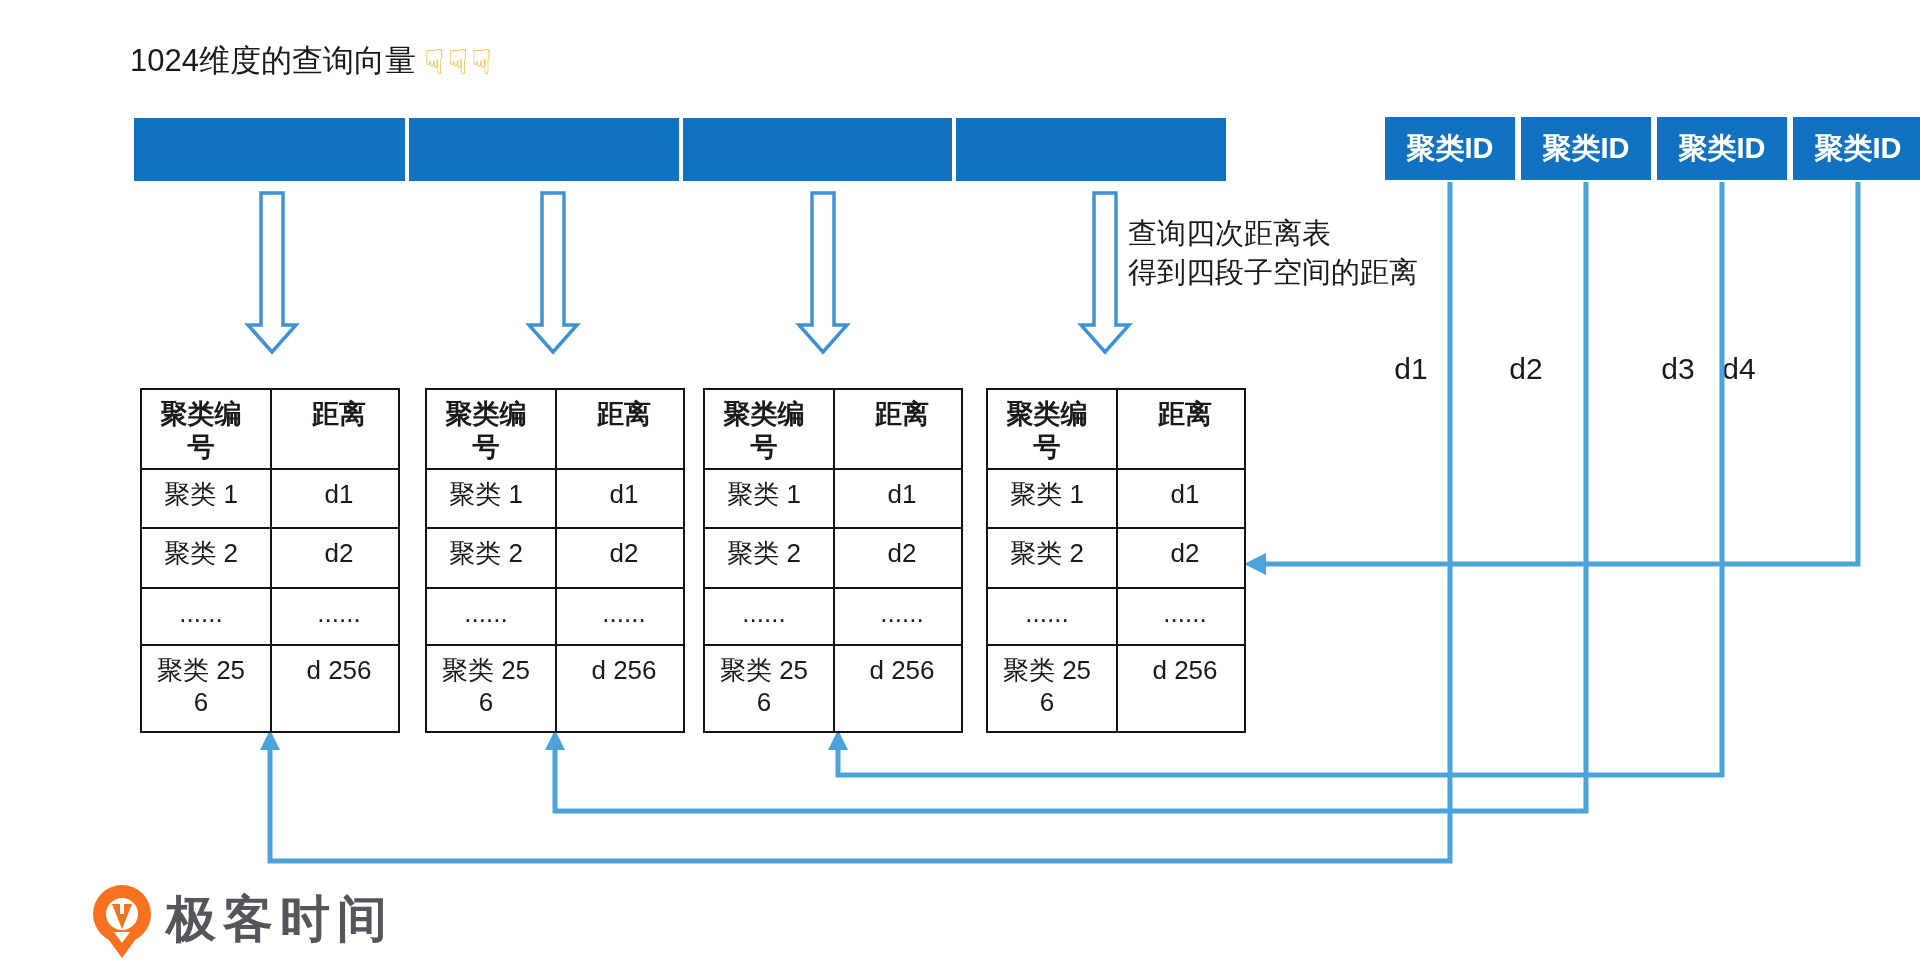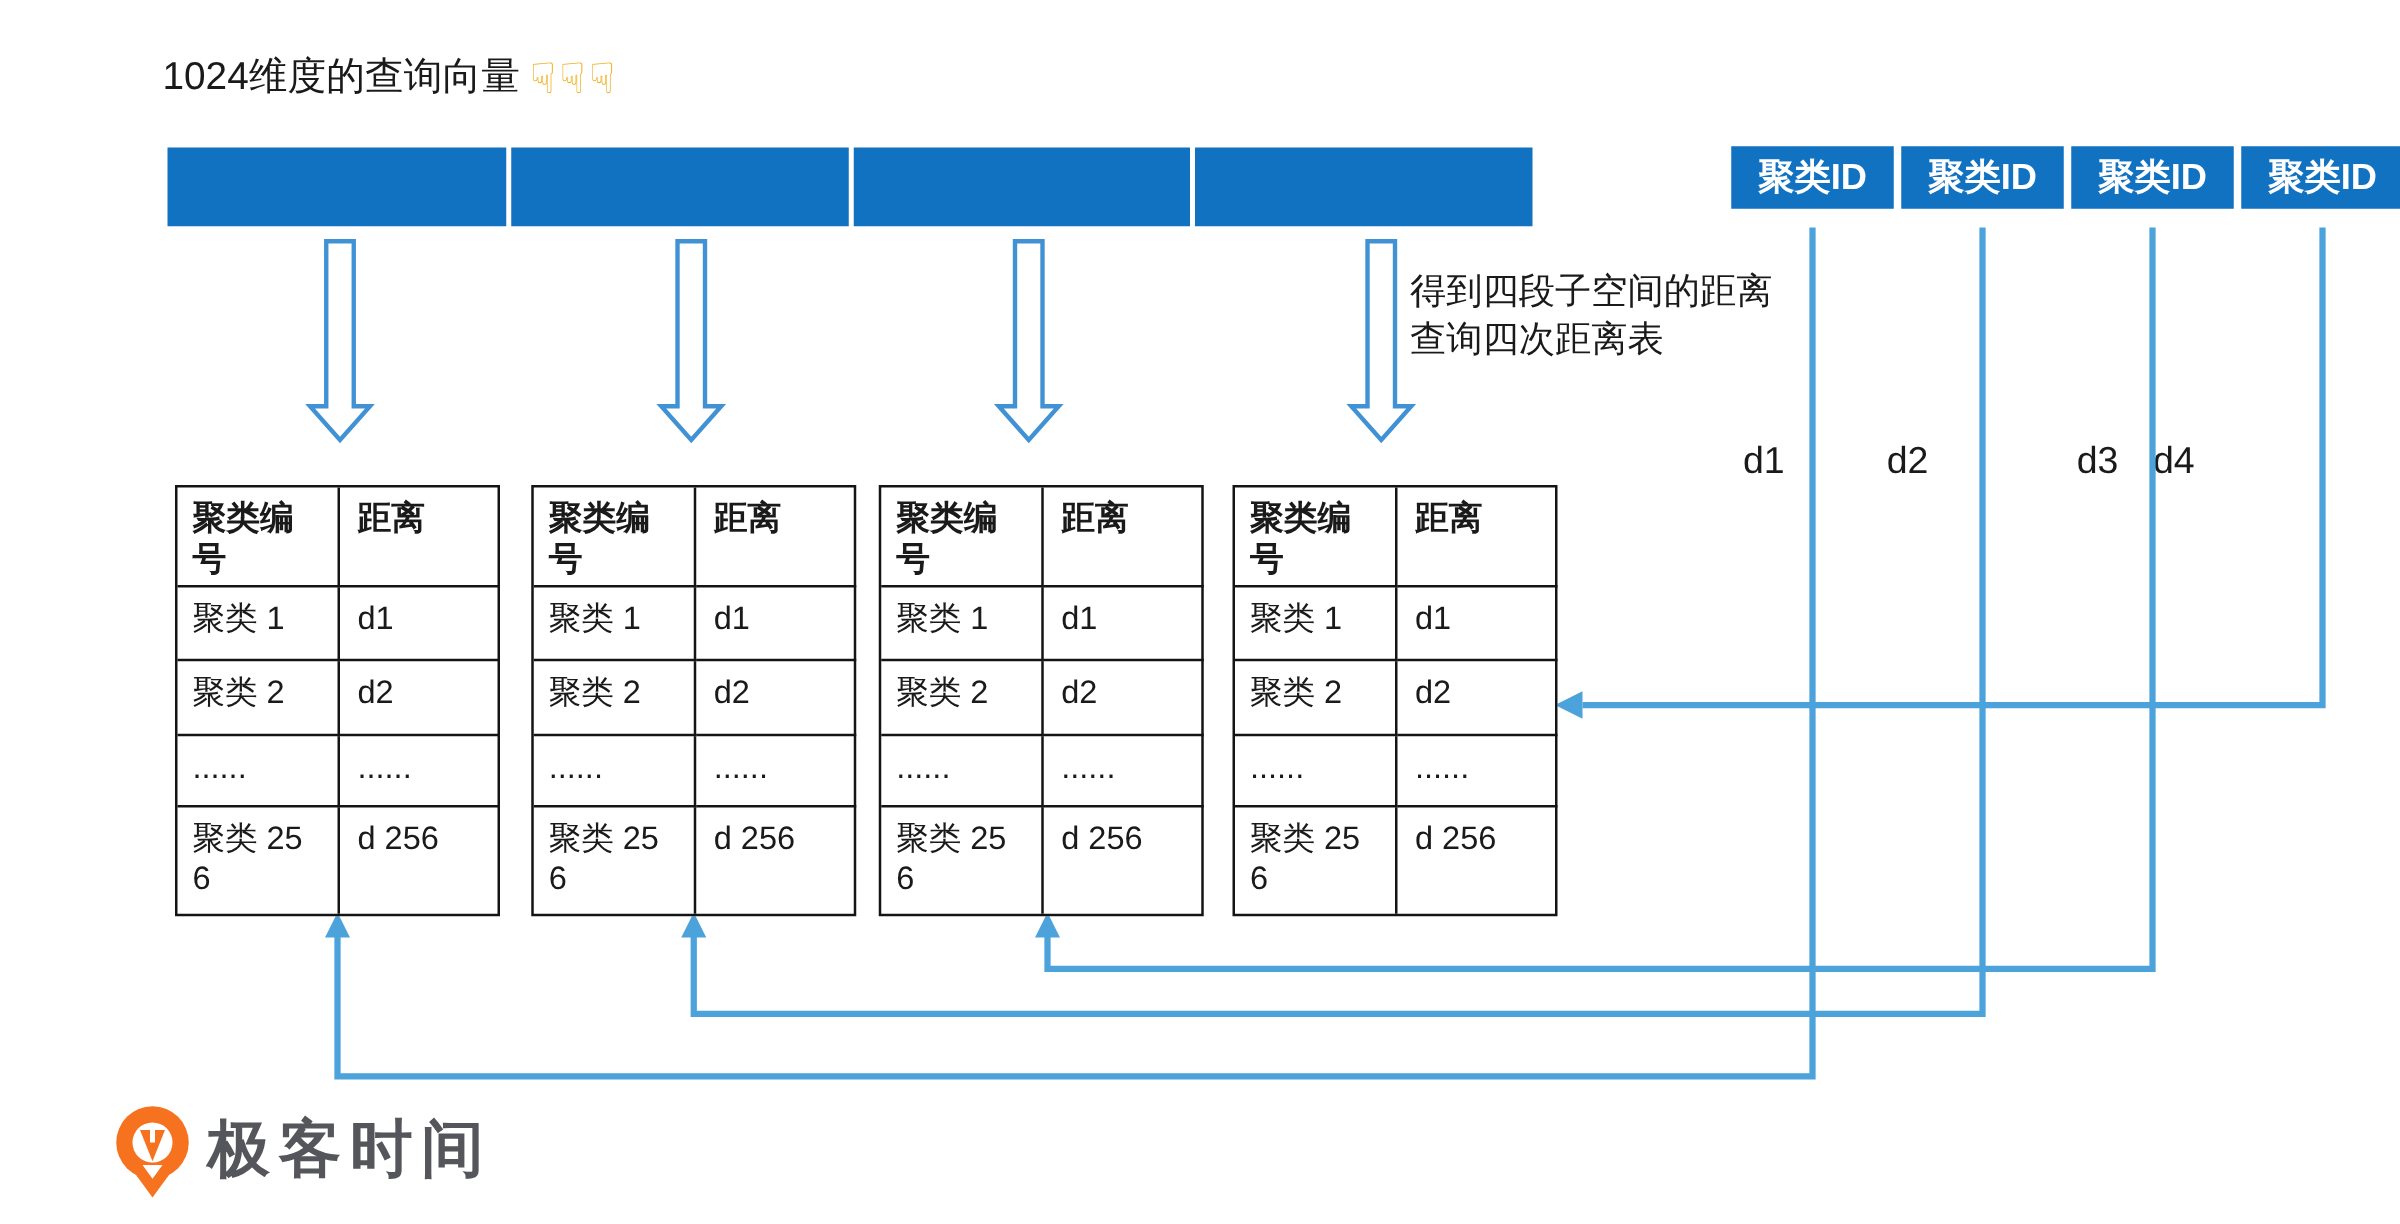--- a/index.html
+++ b/index.html
@@ -7,41 +7,41 @@
           font-family:"Liberation Sans","DejaVu Sans",sans-serif;color:var(--text-dark);margin-left:48px;}
 
   .title{position:absolute;font-size:31px;white-space:nowrap;color:var(--text-dark);}
   #title-left{left:82px;top:40px;}
   #title-right{left:1330px;top:43px;}
   .pointer{color:var(--pointer-yellow);font-size:34px;letter-spacing:3px;margin-left:8px;
            vertical-align:-3px;font-weight:bold;}
 
   .seg{position:absolute;top:118px;height:63px;background:var(--bar-blue);}
 
-  .idcell{position:absolute;top:117px;height:50px;width:130px;background:var(--bar-blue);
+  .idcell{position:absolute;top:117px;height:63px;width:130px;background:var(--bar-blue);
           color:#fff;font-weight:bold;font-size:29px;display:flex;align-items:center;
           justify-content:center;}
 
   #svg-layer{position:absolute;left:0;top:0;z-index:1;pointer-events:none;}
   .hollow{fill:#ffffff;stroke:var(--arrow-outline-blue);stroke-width:3.5;stroke-linejoin:miter;}
   .conn{fill:none;stroke:var(--connector-blue);stroke-width:5;}
   .connhead{fill:var(--connector-blue);}
 
   #annotation{position:absolute;left:1080px;top:214px;font-size:29px;line-height:39px;
               white-space:nowrap;}
 
   .dlabel{position:absolute;top:352px;font-size:30px;transform:translateX(-50%);}
 
   #tables{position:absolute;left:0;top:0;}
   .dtable{position:absolute;top:388px;width:260px;display:grid;z-index:2;background:#fff;
           grid-template-columns:130px 128px;grid-template-rows:80px 59px 60px 57px 85px;
           border:2px solid var(--table-border);box-sizing:border-box;}
   .cell{border-right:2px solid var(--table-border);border-bottom:2px solid var(--table-border);
         font-size:26px;line-height:32px;padding:8px 8px 0 12px;box-sizing:border-box;
-        overflow:hidden;}
+        overflow:hidden;text-align:center;}
   .cell.c1{padding-right:22px;word-break:break-all;}
   .cell.c2{border-right:none;padding-left:14px;}
   .cell.r4{border-bottom:none;}
   .cell.h{font-weight:bold;font-size:27px;line-height:33px;}
 
   #logo{position:absolute;left:42px;top:884px;width:420px;height:80px;text-decoration:underline;}
   #logo-text{position:absolute;left:76px;top:2px;font-size:50px;font-weight:600;
              letter-spacing:7px;color:var(--logo-text-gray);white-space:nowrap;}
 </style>
 </head>
@@ -61,22 +61,22 @@
   </div>
 
   <div>
     <div class="idcell" style="left:1337px;">聚类ID</div>
     <div class="idcell" style="left:1473px;">聚类ID</div>
     <div class="idcell" style="left:1609px;">聚类ID</div>
     <div class="idcell" style="left:1745px;">聚类ID</div>
   </div>
 
   <div id="annotation">
+    <div>查询四次距离表</div>
     <div>得到四段子空间的距离</div>
-    <div>查询四次距离表</div>
   </div>
 
   <span class="dlabel" style="left:1363px;">d1</span>
   <span class="dlabel" style="left:1478px;">d2</span>
   <span class="dlabel" style="left:1630px;">d3</span>
   <span class="dlabel" style="left:1691px;">d4</span>
 
   <svg id="svg-layer" width="1920" height="979" viewBox="0 0 1920 979">
 
     <path class="hollow" d="M213 193 H235 V325 H248 L224 352 L200 325 H213 Z"></path>

